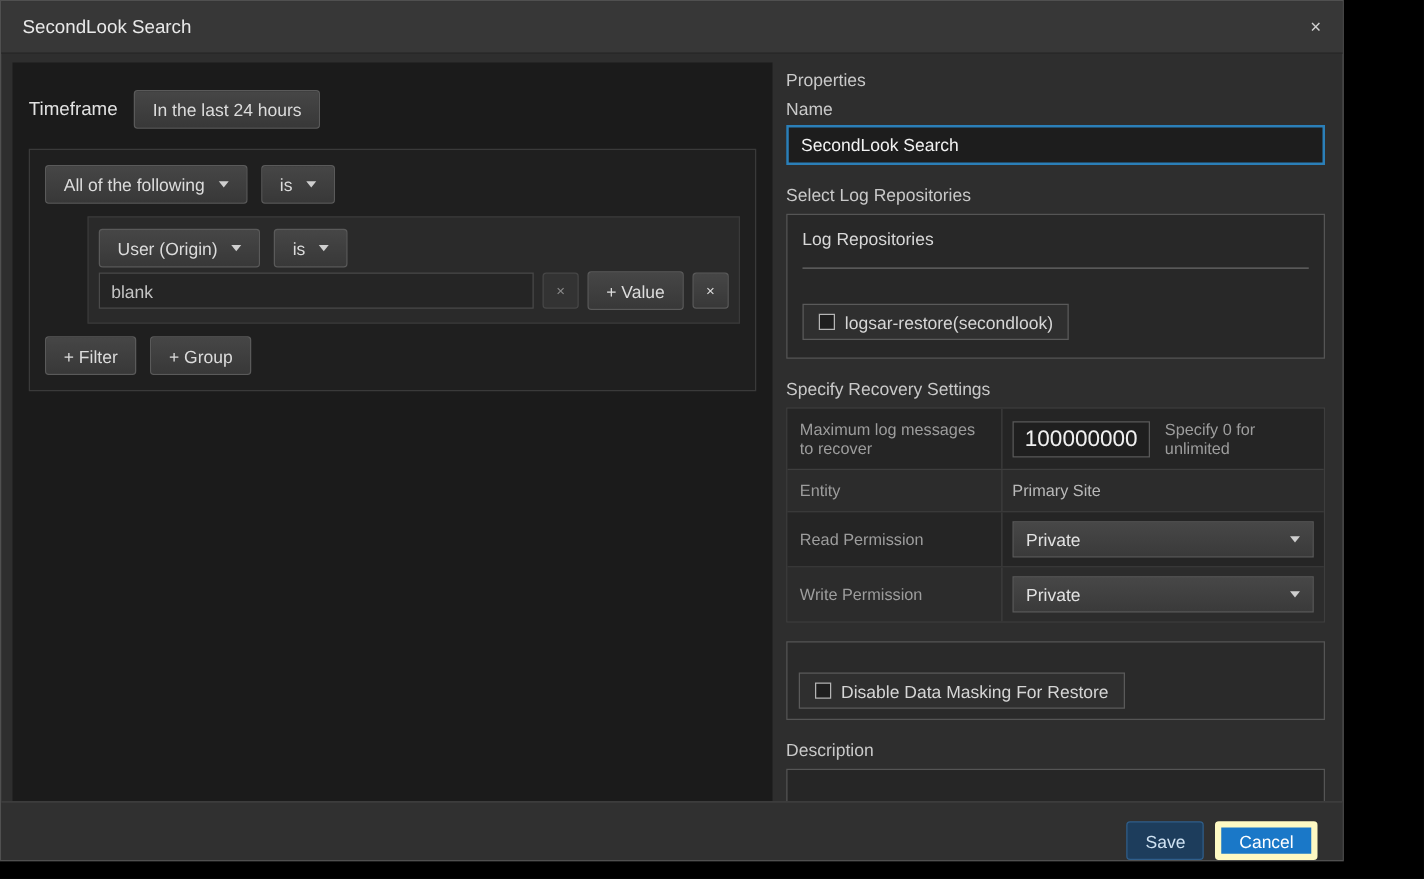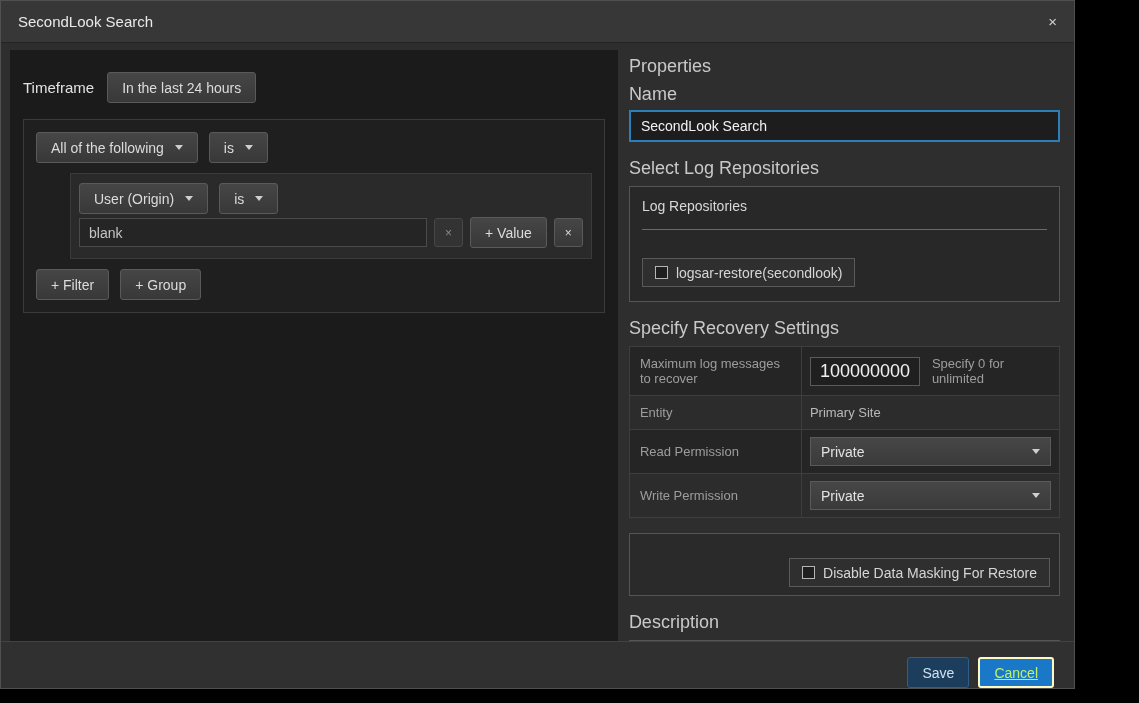--- a/index.html
+++ b/index.html
@@ -35,21 +35,21 @@
   .tf-label { color: #e2e2e2; font-size: 15px; margin-right: 2px; }
   .filter-group { margin-top: 16px; border: 1px solid #3a3a3a; background: #1f1f1f; padding: 12px; }
   .fg-row { display: flex; align-items: center; gap: 11px; }
   .filter-item { margin: 10px 0 10px 34px; background: #2a2a2a; border: 1px solid #3a3a3a; padding: 9px 8px 10px 8px; }
   .filter-item .fg-row + .fg-row { margin-top: 3px; }
   .value-input { width: 348px; height: 29px; background: #252525; border: 1px solid #4a4a4a;
                  color: #c4c4c4; padding: 0 9px; font-size: 14px; font-family: inherit; }
   .fg-row.value-row { gap: 7px; }
 
   
-  .sec-label { color: #c9c9c9; font-size: 18px; margin-bottom: 7px; }
+  .sec-label { color: #c9c9c9; font-size: 14px; margin-bottom: 7px; }
   .name-input { width: 100%; height: 32px; background: #1d1d1d; border: 2px solid #2b7fb8;
                 color: #f2f2f2; padding: 0 10px; font-size: 14px; font-family: inherit; margin-bottom: 16px; }
   .repo-box { border: 1px solid #555; background: #282828; padding: 11px 12px 14px 12px; margin-bottom: 16px; }
   .repo-title { color: #d8d8d8; font-size: 14px; padding-bottom: 15px; border-bottom: 1px solid #6a6a6a; margin-bottom: 12px; }
   .check-btn { display: inline-flex; align-items: center; gap: 8px; border: 1px solid #5a5a5a;
                background: #2f2f2f; color: #d6d6d6; padding: 0 12px; height: 29px; font-size: 14px; cursor: default; margin-top: 16px; }
   .checkbox { width: 13px; height: 13px; border: 1px solid #b5b5b5; background: #1f1f1f; display: inline-block; flex: 0 0 13px; }
 
   .recovery-table { border: 1px solid #3e3e3e; margin-bottom: 15px; }
   .r-row { display: grid; grid-template-columns: 172px 1fr; border-bottom: 1px solid #3e3e3e; }
@@ -59,29 +59,29 @@
   .r-label { color: #9d9d9d; font-size: 13px; padding: 9px 10px; display: flex; align-items: center; border-right: 1px solid #3e3e3e; }
   .r-value { display: flex; align-items: center; gap: 12px; padding: 7px 8px; }
   .num-input { width: 110px; height: 29px; background: #1f1f1f; border: 1px solid #5a5a5a;
                color: #f0f0f0; padding: 0 9px; font-size: 18px; font-family: inherit; }
   .hint { color: #9d9d9d; font-size: 13px; }
   .plain-value { color: #b9b9b9; font-size: 13px; text-align: right; }
   .dd-select { flex: 1; display: flex; align-items: center; justify-content: space-between;
                background: linear-gradient(#474747, #3a3a3a); border: 1px solid #5a5a5a;
                color: #e2e2e2; height: 29px; padding: 0 10px; font-size: 14px; cursor: default; }
 
-  .masking-box { border: 1px solid #555; background: #2a2a2a; padding: 8px 9px; margin-bottom: 16px; text-align: right; }
+  .masking-box { border: 1px solid #555; background: #2a2a2a; padding: 8px 9px; margin-bottom: 16px; }
   .desc-textarea { width: 100%; height: 64px; background: #262626; border: 1px solid #555;
                    color: #e0e0e0; padding: 6px 9px; font-size: 14px; font-family: inherit; resize: none; }
 
   
   .footer { flex: 0 0 47px; display: flex; align-items: flex-end; justify-content: flex-end;
             gap: 9px; padding: 0 20px; background: #303030; border-top: 1px solid #424242; }
   .btn.save { background: #1d3d5c; border: 1px solid #2f5e8a; color: #cfe2f2; min-width: 60px; }
-  .btn.cancel { background: #1a78c8; border: 2px solid #fef9c3; color: #bef264; min-width: 72px; text-decoration: underline; }
+  .btn.cancel { background: #1a78c8; border: 5px solid #fef9c3; color: #ffffff; min-width: 72px; }
 </style>
 </head>
 <body>
 
 <div class="screen">
   <div class="dialog">
 
     <div class="titlebar">
       <span class="title">SecondLook Search</span>
       <button class="close">×</button>

